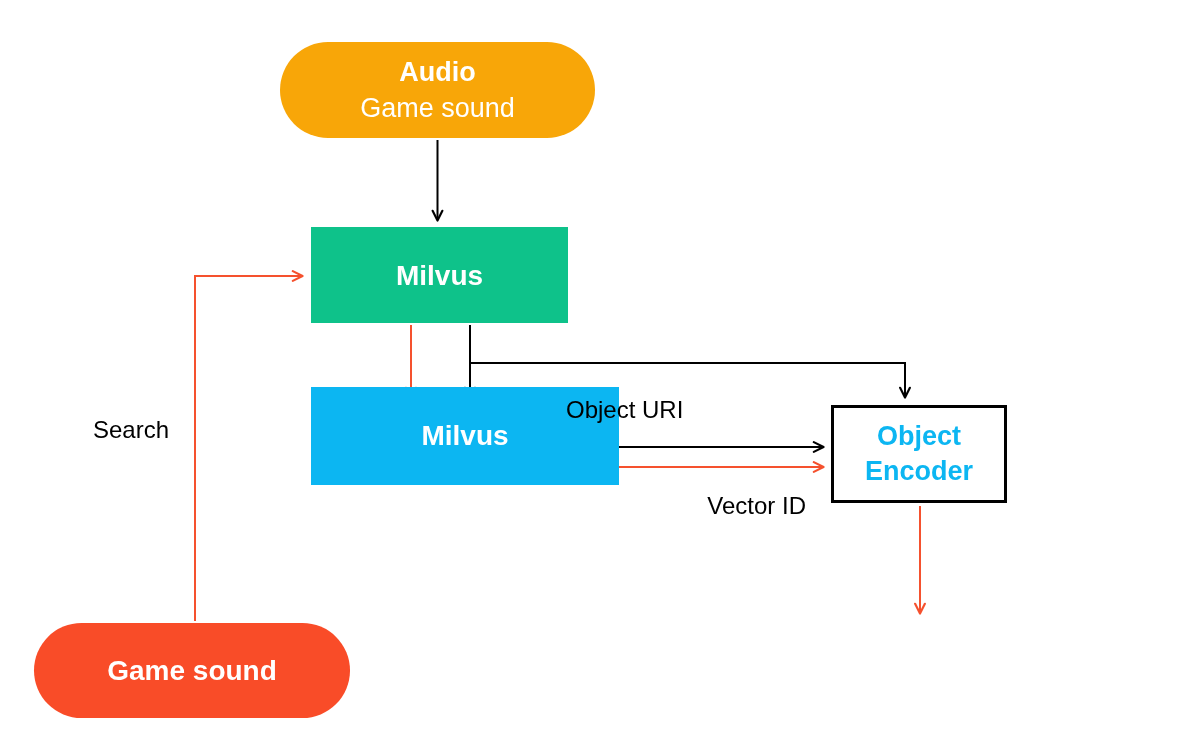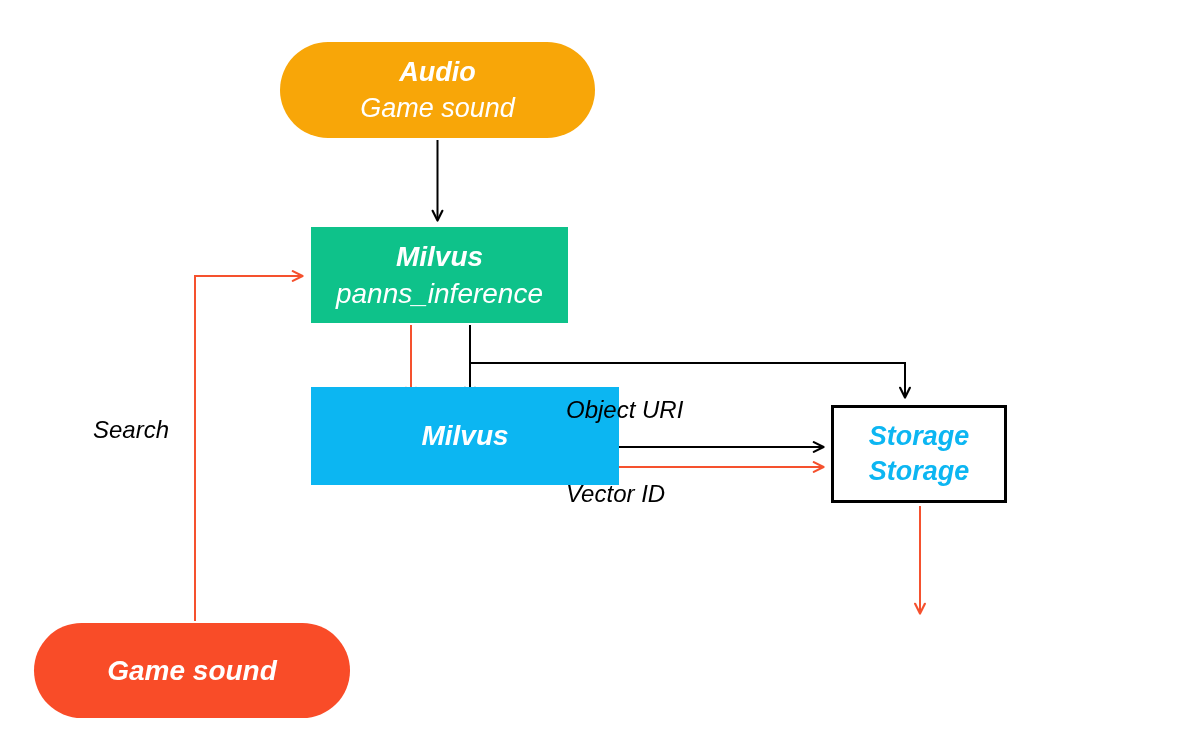--- a/index.html
+++ b/index.html
@@ -7,21 +7,20 @@
     padding: 0;
     background: #ffffff;
     font-family: "Liberation Sans", sans-serif;
   }
   .canvas {
     position: relative;
     width: 1202px;
     height: 752px;
     background: #ffffff;
     overflow: hidden;
-    font-style: italic;
   }
   .connectors {
     position: absolute;
     left: 0;
     top: 0;
     pointer-events: none;
   }
   .ln-black {
     stroke: var(--arrow_black);
     stroke-width: 2;
@@ -80,21 +79,21 @@
 
   .edge-label {
     position: absolute;
     color: #000000;
     font-size: 24px;
     font-weight: normal;
     white-space: nowrap;
   }
   .label-search { left: 93px; top: 416px; }
   .label-object-uri { left: 566px; top: 396px; width: 240px; }
-  .label-vector-id { left: 566px; top: 480px; width: 240px; text-align: left; }
+  .label-vector-id { left: 566px; top: 492px; width: 240px; text-align: right; }
 </style>
 </head>
 <body>
 
 <div class="canvas">
 
   <svg class="connectors" width="1202" height="752" viewBox="0 0 1202 752">
     <defs>
       <marker id="chevBlack" viewBox="0 0 12 12" markerWidth="6.5" markerHeight="6.5" refX="10" refY="6" orient="auto-start-reverse" markerUnits="strokeWidth">
         <path d="M1.5,1.5 L10.5,6 L1.5,10.5" fill="none" stroke="var(--arrow_black)" stroke-width="2" stroke-linecap="round" stroke-linejoin="round"></path>
@@ -121,29 +120,28 @@
     <line class="ln-red" x1="920" y1="506" x2="920" y2="613" marker-end="url(#chevRed)"></line>
   </svg>
 
   <div class="node pill node-audio">
     <div class="t1">Audio</div>
     <div class="t2">Game sound</div>
   </div>
 
   <div class="node node-encoder">
     <div class="t1">Milvus</div>
-    <div class="t2">panns_inference</div>
   </div>
 
   <div class="node node-milvus">
     <div class="t1">Milvus</div>
   </div>
 
   <div class="node node-object-storage">
-    <div class="t1">Storage Storage</div>
+    <div class="t1">Object Encoder</div>
   </div>
 
   <div class="node pill node-game-sound">
     <div class="t1">Game sound</div>
   </div>
 
 
   <div class="edge-label label-search">Search</div>
   <div class="edge-label label-object-uri">Object URI</div>
   <div class="edge-label label-vector-id">Vector ID</div>

